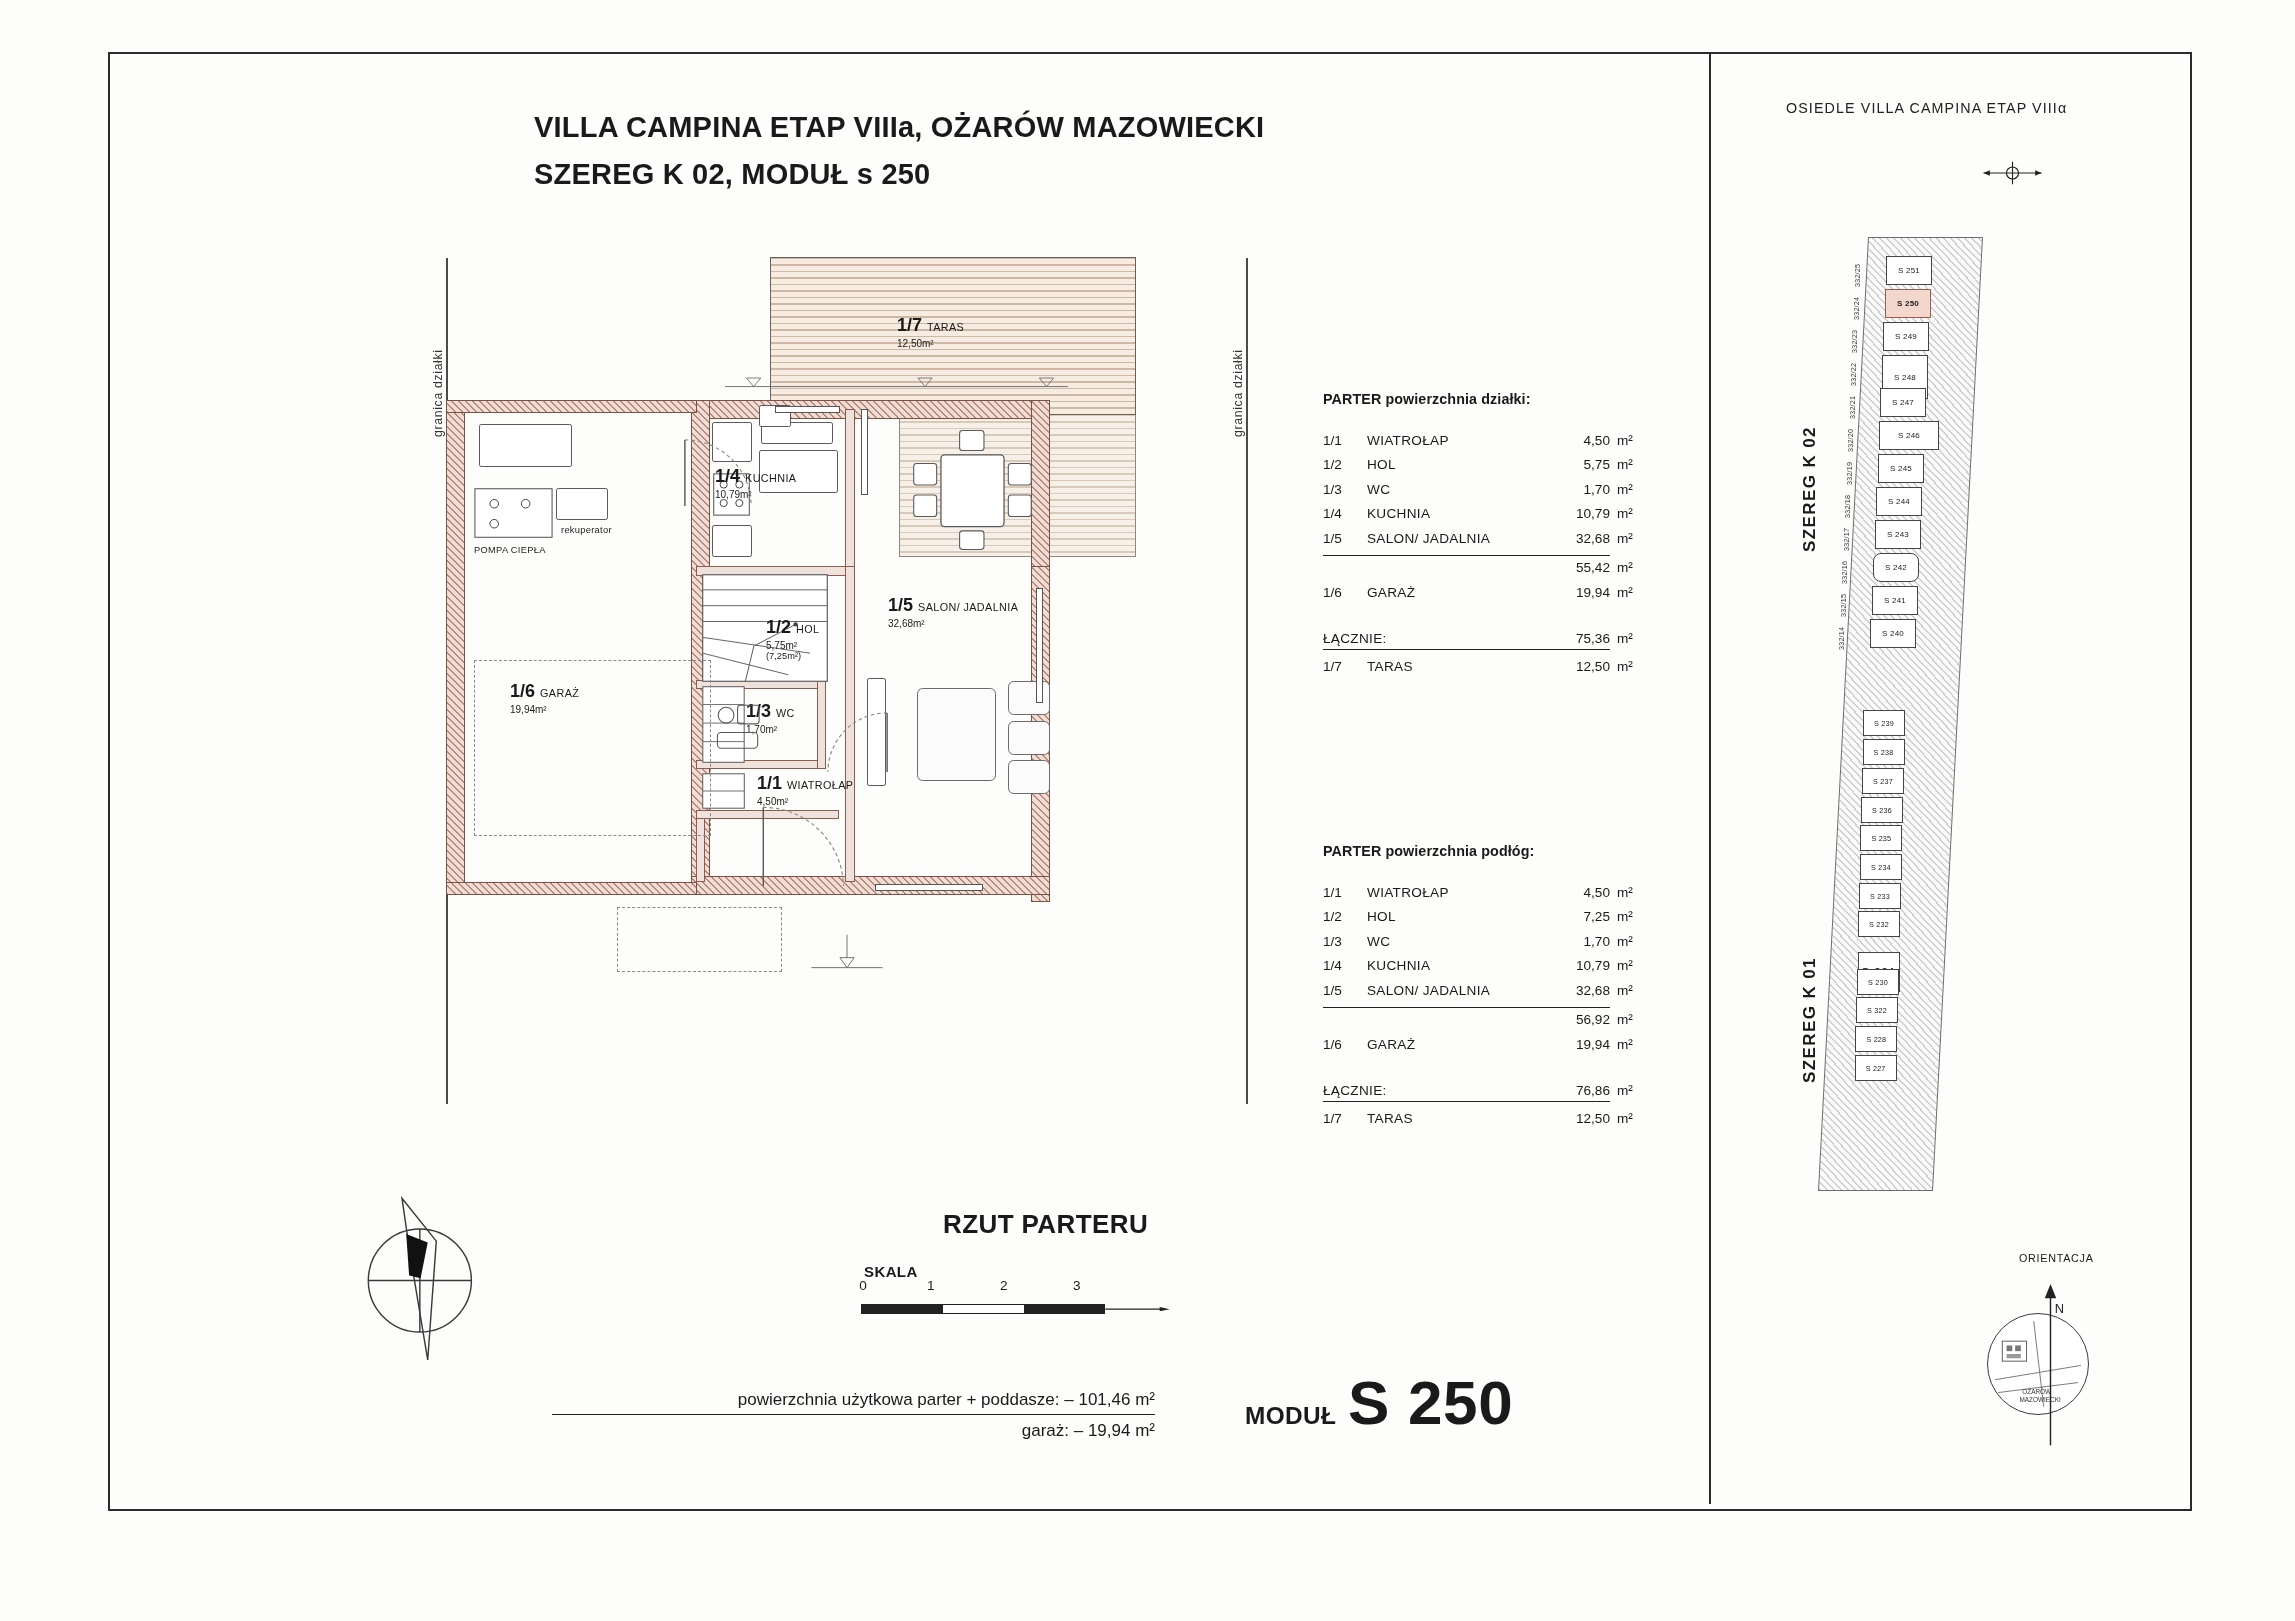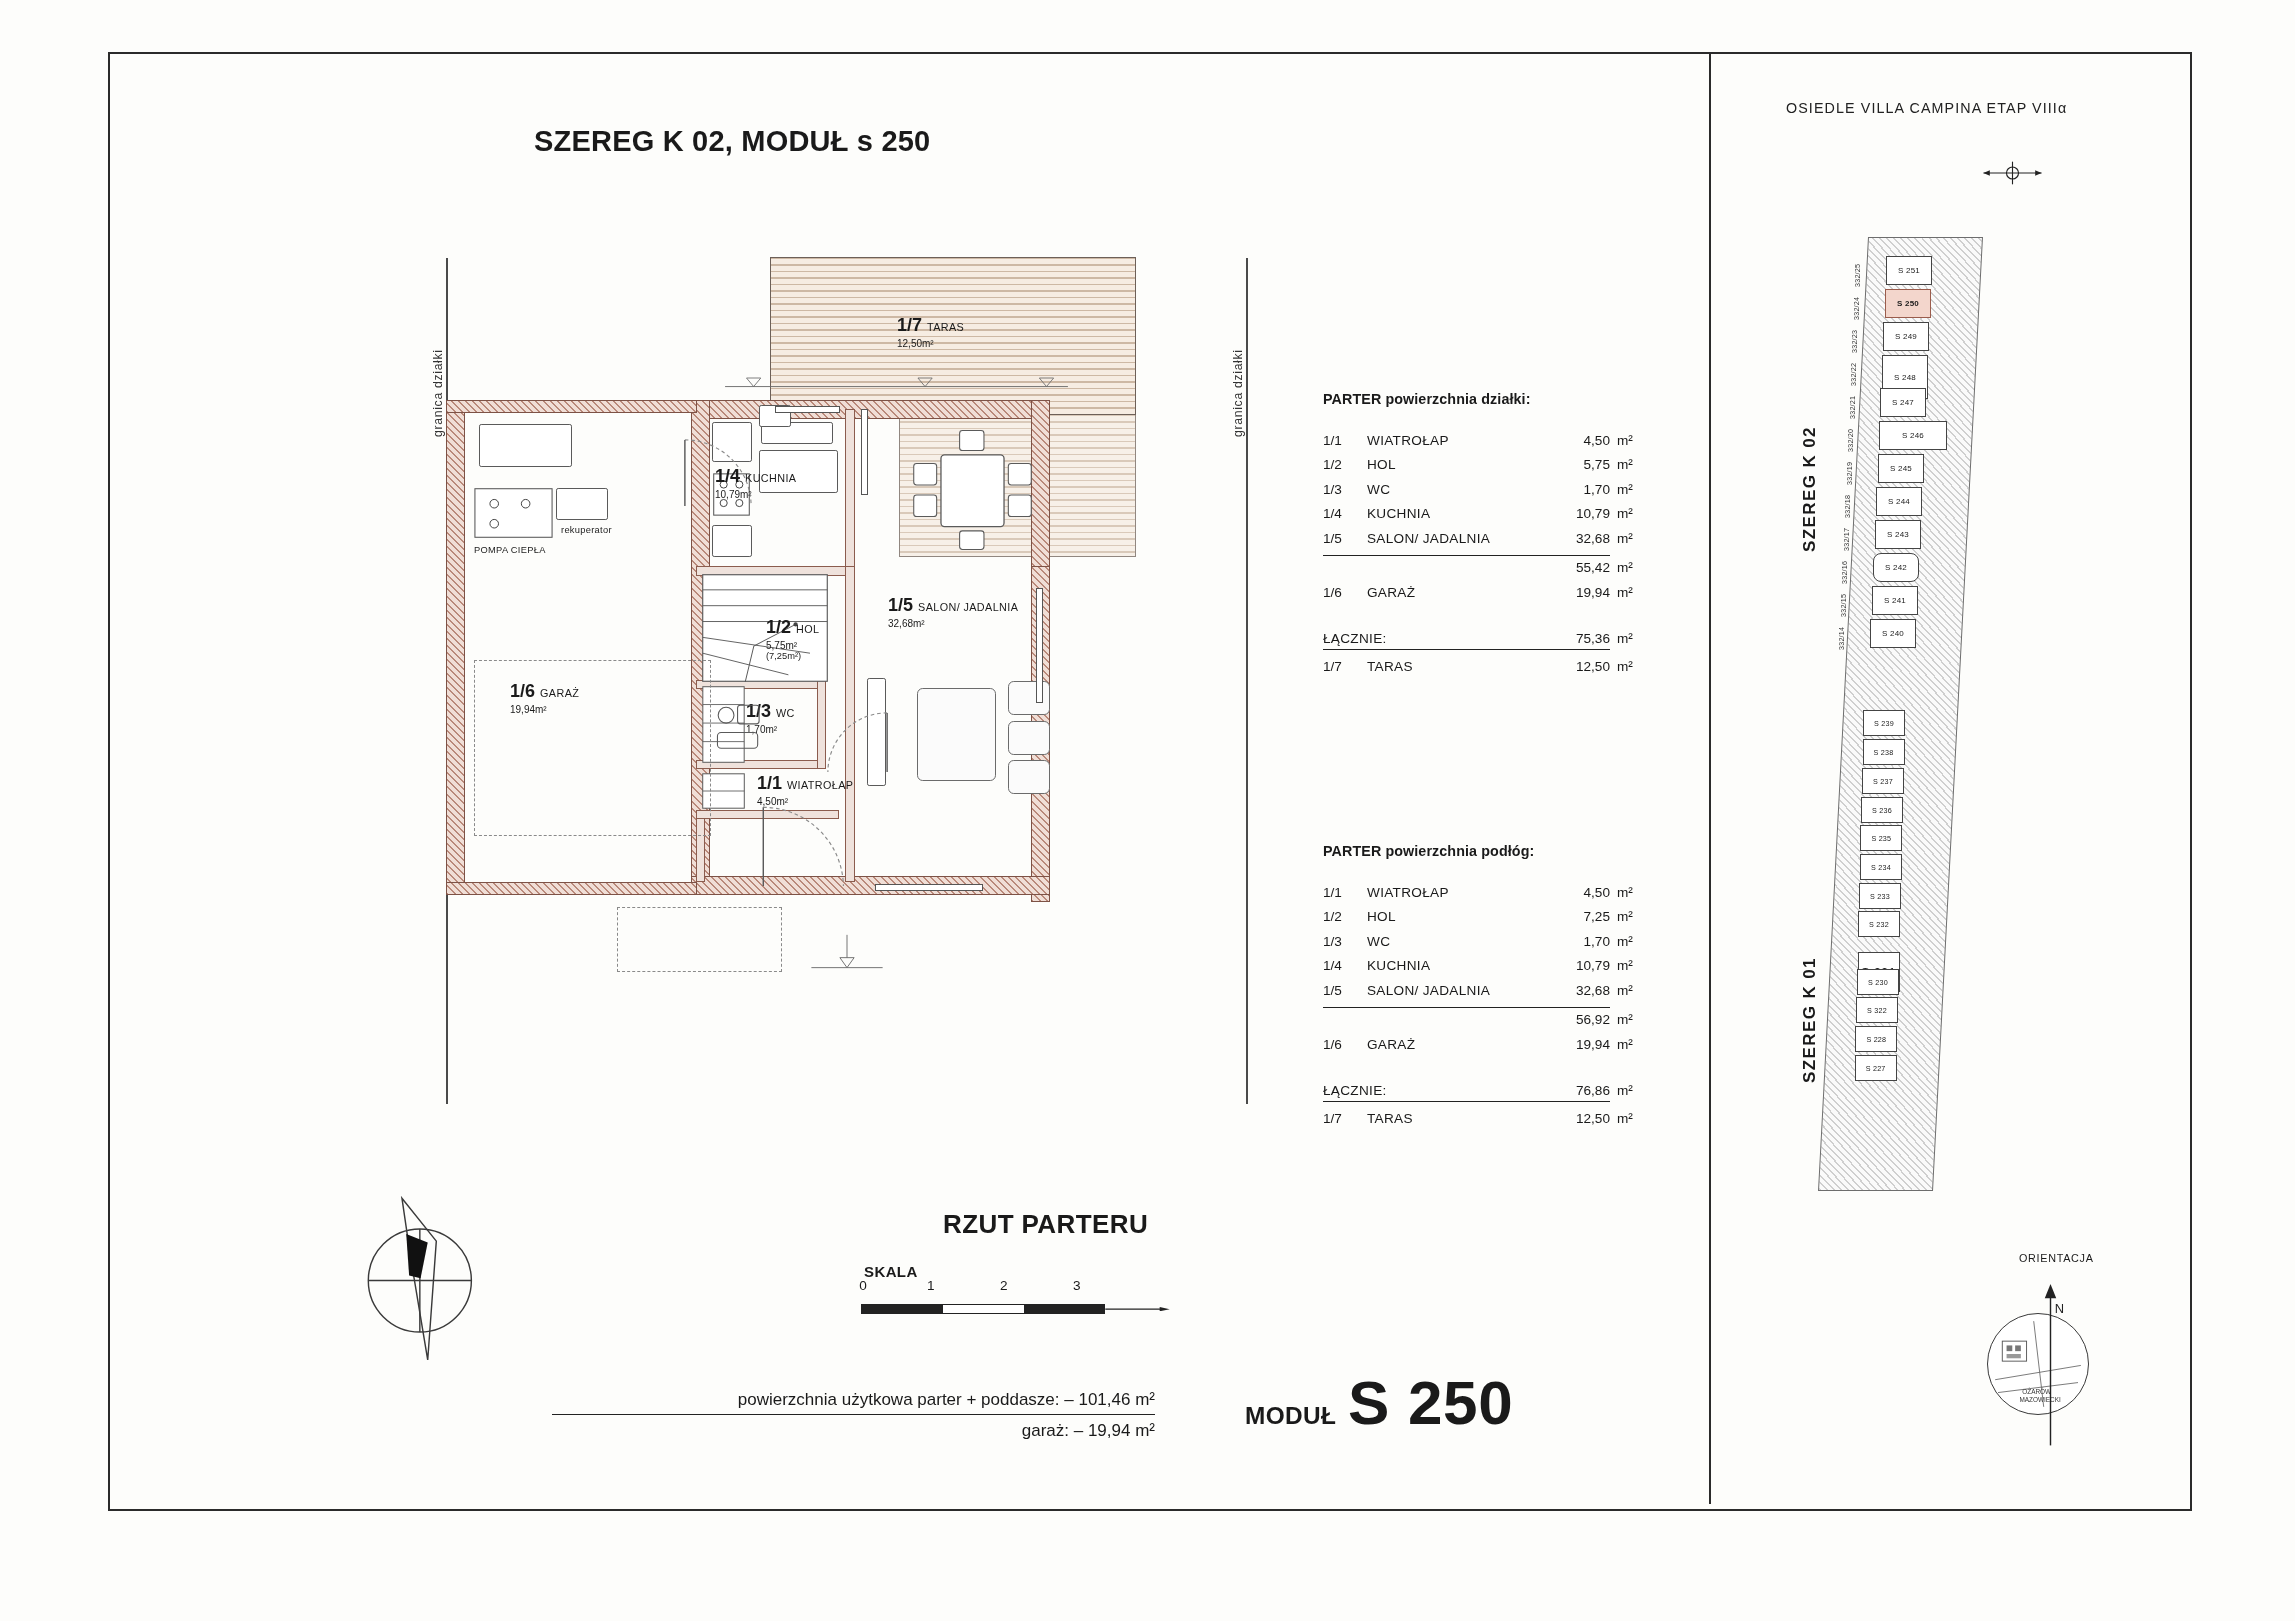--- a/index.html
+++ b/index.html
@@ -86,20 +86,21 @@
 </style>
 </head>
 <body>
 
 <div id="sheet">
 
   <div class="frame"></div>
   <div class="frame-inner-divider"></div>
 
   <div class="title-block">
+    <div class="title-line1">VILLA CAMPINA ETAP VIIIa, OŻARÓW MAZOWIECKI</div>
     <div class="title-line2">SZEREG K 02, MODUŁ s 250</div>
   </div>
 
   <div class="right-head">OSIEDLE  VILLA  CAMPINA  ETAP  VIIIα</div>
 
   <svg class="mini-compass" viewBox="0 0 90 48">
     <line x1="4" y1="24" x2="86" y2="24" stroke="#222" stroke-width="1.6"></line>
     <circle cx="45" cy="24" r="8.5" fill="none" stroke="#222" stroke-width="1.6"></circle>
     <line x1="45" y1="8" x2="45" y2="40" stroke="#222" stroke-width="1.6"></line>
     <polygon points="4,24 13,20 13,28" fill="#222"></polygon>
@@ -430,21 +431,21 @@
     <div class="szereg-lab" style="left:-36px;top:136px;height:179px;">SZEREG K 02</div>
     <div class="szereg-lab" style="left:-36px;top:667px;height:179px;">SZEREG K 01</div>
 
     <div class="strip" style="left:7.2px;top:0px;width:115px;height:954px;transform:skewX(-3deg);"></div>
 
     <div class="unitbox hl" style="left:49px;top:52px;width:46px;height:29px;">S 250</div>
     <div class="unitbox" style="left:50px;top:18.7px;width:46px;height:29px;">S 251</div>
     <div class="unitbox" style="left:47px;top:85px;width:46px;height:29px;">S 249</div>
     <div class="unitbox" style="left:46px;top:118px;width:46px;height:44px;">S 248</div>
     <div class="unitbox" style="left:44px;top:151px;width:46px;height:29px;">S 247</div>
-    <div class="unitbox" style="left:43px;top:184px;width:68px;height:29px;">S 246</div>
+    <div class="unitbox" style="left:43px;top:184px;width:60px;height:29px;">S 246</div>
     <div class="unitbox" style="left:42px;top:217px;width:46px;height:29px;">S 245</div>
     <div class="unitbox" style="left:40px;top:250px;width:46px;height:29px;">S 244</div>
     <div class="unitbox" style="left:39px;top:283px;width:46px;height:29px;">S 243</div>
     <div class="unitbox" style="left:37px;top:316px;width:46px;height:29px;border-radius:8px;">S 242</div>
     <div class="unitbox" style="left:36px;top:349px;width:46px;height:29px;">S 241</div>
     <div class="unitbox" style="left:34px;top:382px;width:46px;height:29px;">S 240</div>
 
     <div class="plot-num" style="left:17px;top:17px;height:33px;">332/25</div>
     <div class="plot-num" style="left:16px;top:50px;height:33px;">332/24</div>
     <div class="plot-num" style="left:14.3px;top:83px;height:33px;">332/23</div>

